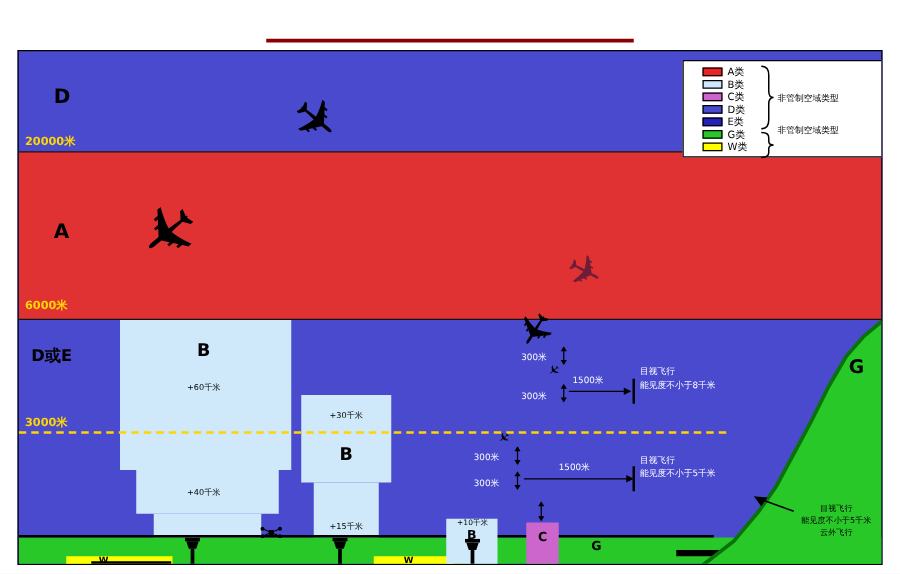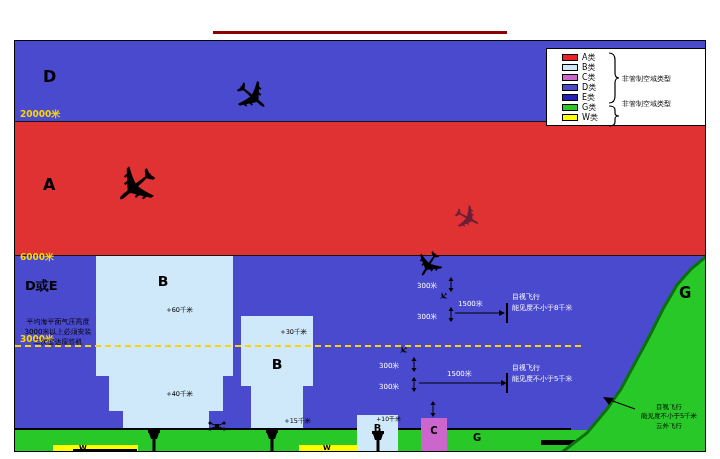--- a/index.html
+++ b/index.html
@@ -12,36 +12,36 @@
   font-family:"Liberation Serif","DejaVu Serif",serif;letter-spacing:2px}
 #title-underline{top:31px;left:213px;width:294px;height:3px;background:#8b0000}
 
 #diagram{left:14px;top:40px;width:692px;height:412px;border:1px solid #000;overflow:hidden}
 
 #layer-a{left:0;top:80px;width:100%;height:135px;border-top:1px solid #151515;border-bottom:1px solid #151515}
 #line-3000{left:0;top:304px;width:566px;border-top:2px dashed #ffd400}
 
 .alt{color:#ffd700;font-size:9px;font-weight:bold;line-height:1}
 #alt-20000{left:5px;top:69px}
-#alt-6000{left:5px;top:212px}
+#alt-6000{left:5px;top:200px}
 #alt-3000{left:5px;top:294px}
 #alt-120{left:4px;top:391px}
 
 .rlabel{font-weight:bold;line-height:1;color:#000}
 #lbl-d{left:28px;top:28px;font-size:16px}
 #lbl-a{left:28px;top:136px;font-size:16px}
 #lbl-doe{left:10px;top:238px;font-size:13px}
 #note-transponder{left:2px;top:276px;width:82px;font-size:7px;line-height:1.45;text-align:center;color:#000}
 
 .b-tier{background:#cfe9fb}
 #b1-t1{left:81px;top:215px;width:137px;height:120px}
 #b1-t2{left:94px;top:335px;width:114px;height:35px}
 #b1-t3{left:108px;top:370px;width:86px;height:19px}
 #b1-label{left:118px;top:233px;width:60px;text-align:center;font-size:14px}
-.dim{font-size:6.5px;color:#000;text-align:right;line-height:1}
+.dim{font-size:6.5px;color:#000;text-align:center;line-height:1}
 #b1-dim-top{left:118px;top:266px;width:60px}
 #b1-dim-mid{left:118px;top:350px;width:60px}
 #b1-dim-bot{left:118px;top:397px;width:60px}
 #b2-t1{left:226px;top:275px;width:72px;height:70px}
 #b2-t2{left:236px;top:345px;width:52px;height:44px}
 #b2-label{left:232px;top:316px;width:60px;text-align:center;font-size:14px}
 #b2-dim-top{left:232px;top:288px;width:60px}
 #b2-dim-bot{left:228px;top:377px;width:68px}
 
 #ground-line{left:0;top:387px;width:556px;height:2px;background:#000}
@@ -134,25 +134,20 @@
 
     <div id="alt-20000" class="abs alt">20000米</div>
     <div id="alt-6000" class="abs alt">6000米</div>
     <div id="alt-3000" class="abs alt">3000米</div>
     <div id="alt-120" class="abs alt">120米</div>
 
     <div id="lbl-d" class="abs rlabel">D</div>
     <div id="lbl-a" class="abs rlabel">A</div>
     <div id="lbl-doe" class="abs rlabel">D或E</div>
 
-    <div class="abs" id="note-transponder">
-      <div>平均海平面气压高度</div>
-      <div>3000米以上必须安装</div>
-      <div>二次雷达应答机</div>
-    </div>
 
     <div id="b1-label" class="abs rlabel">B</div>
     <div id="b1-dim-top" class="abs dim">+60千米</div>
     <div id="b1-dim-mid" class="abs dim">+40千米</div>
     <div id="b1-dim-bot" class="abs dim">+20千米</div>
     <div id="b2-label" class="abs rlabel">B</div>
     <div id="b2-dim-top" class="abs dim">+30千米</div>
     <div id="b2-dim-bot" class="abs dim">+15千米</div>
 
     <div id="green-strip" class="abs" style="background: rgb(40, 200, 40);"></div>

